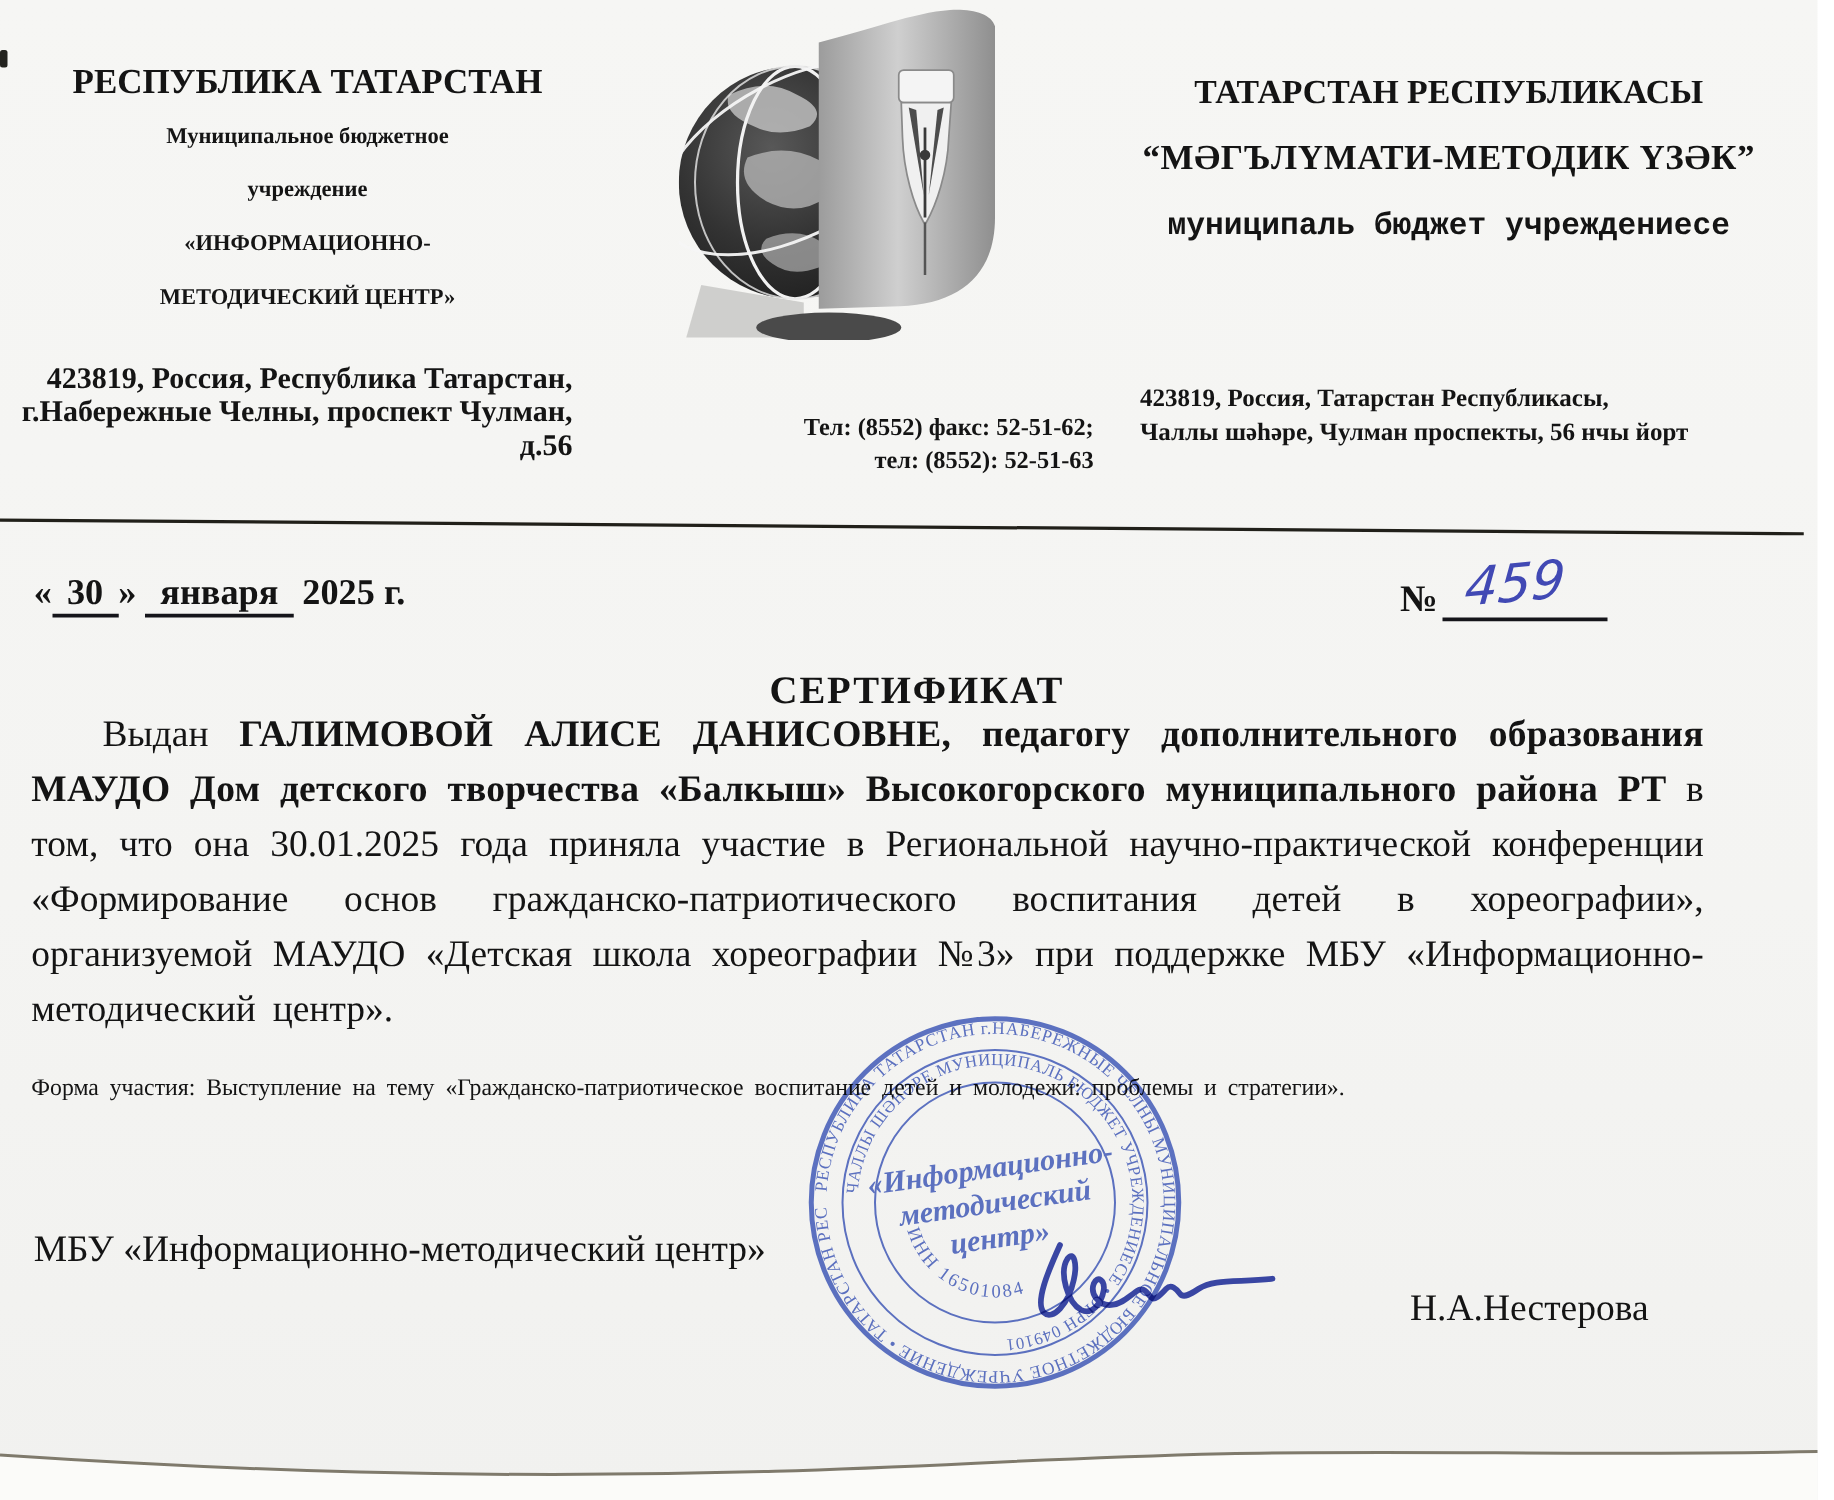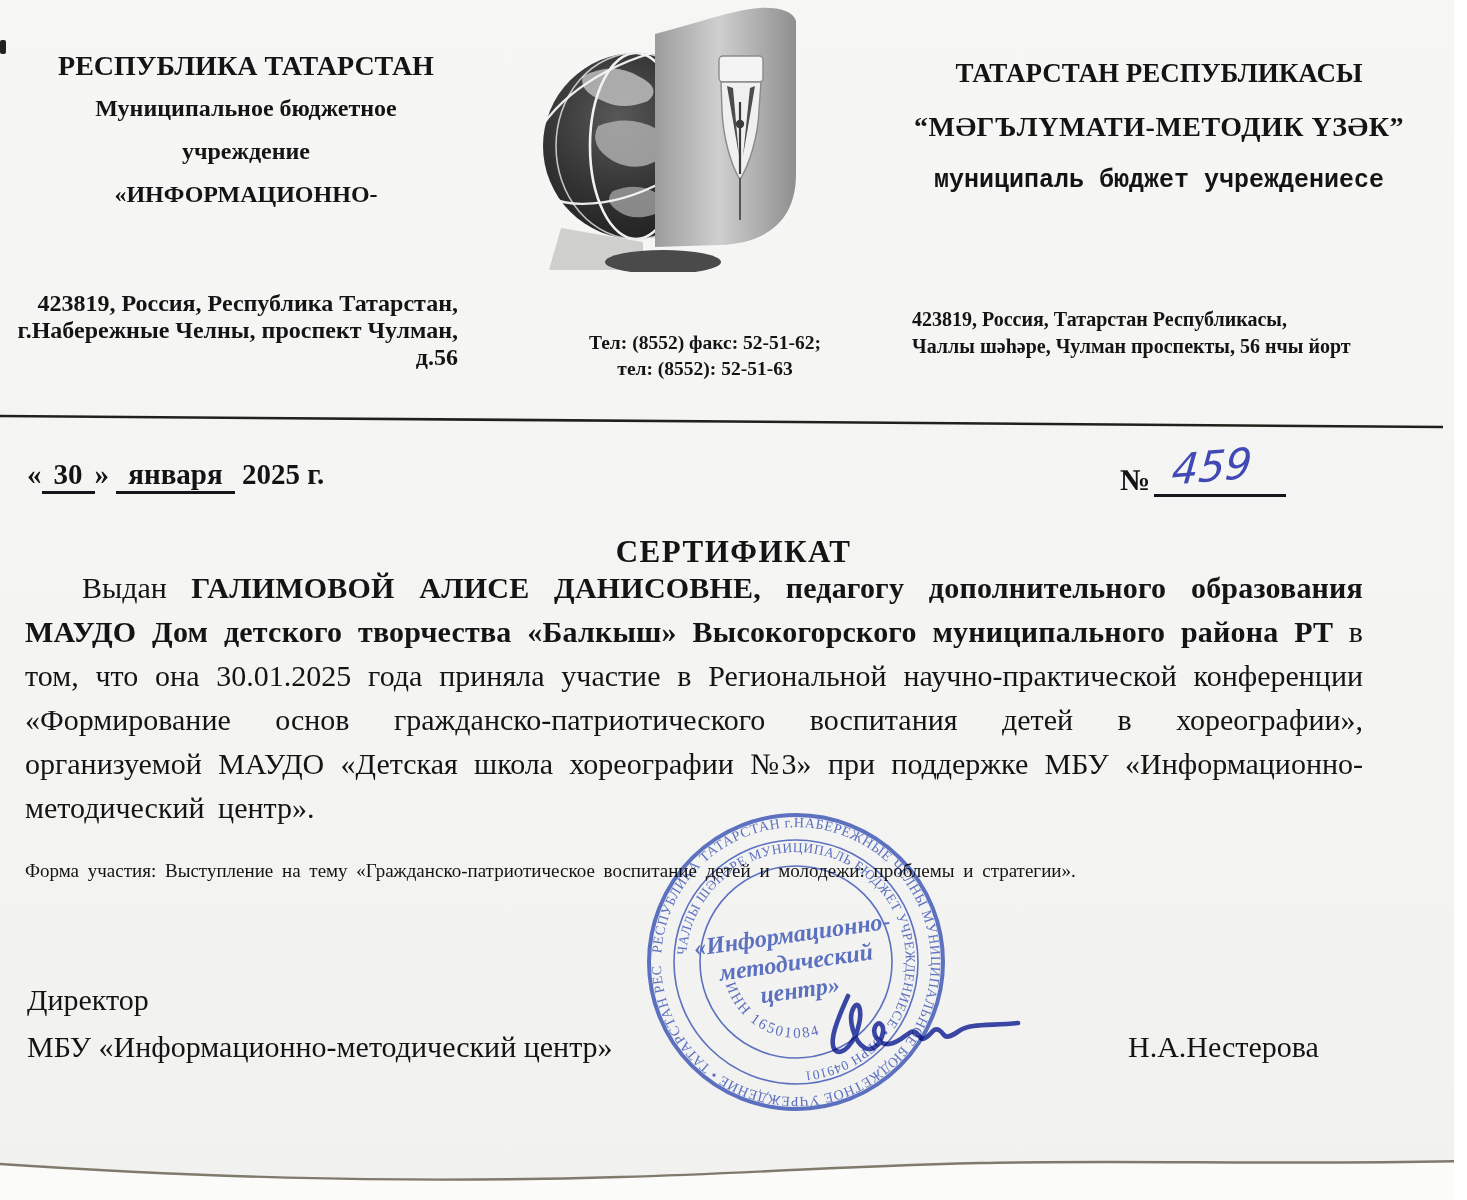--- a/index.html
+++ b/index.html
@@ -8,31 +8,31 @@
     width:1454px;height:1200px;
     background:linear-gradient(#f6f6f4 0%,#f4f4f2 60%,#f1f1ef 100%);
     font-family:"Liberation Serif","DejaVu Serif",serif;
     color:#141414;
     overflow:hidden;
   }
   .abs{position:absolute;}
 
   
   .org-left{left:28px;top:44px;width:436px;text-align:center;font-weight:bold;}
-  .org-left .org-line{font-size:24px;line-height:43px;}
+  .org-left .org-line{font-size:18px;line-height:43px;}
   .org-left .org-line:first-child{font-size:28px;}
   .org-right{left:876px;top:46px;width:566px;text-align:center;font-weight:bold;}
   .org-right .org-line{font-size:27px;line-height:54px;}
   .org-right .org-line:nth-child(2){font-size:28px;letter-spacing:.5px;}
   .org-right .org-line:nth-child(3){font-size:25px;font-family:Liberation Mono, monospace;}
 
   .logo-box{left:543px;top:6px;width:268px;height:266px;}
 
   .addr-left{left:6px;top:290px;width:452px;text-align:right;font-weight:bold;font-size:24px;line-height:27px;}
-  .phones{left:535px;top:330px;width:340px;text-align:center;font-weight:bold;font-size:19.5px;line-height:26px;}
+  .phones{left:535px;top:330px;width:340px;text-align:right;font-weight:bold;font-size:19.5px;line-height:26px;}
   .addr-right{left:912px;top:306px;width:548px;font-weight:bold;font-size:20px;line-height:27px;}
 
   .divider{left:0;top:404px;width:1467px;height:30px;}
 
   
   .issue-date{left:27px;top:458px;font-size:29px;font-weight:bold;white-space:nowrap;text-align:right;}
   .u-fill{display:inline-block;border-bottom:3px solid #15151a;padding:0 12px;}
   .issue-number{left:1120px;top:458px;font-size:30px;font-weight:bold;}
   .num-line{display:inline-block;width:132px;border-bottom:3px solid #15151a;position:relative;height:36px;vertical-align:bottom;margin-left:4px;}
   .num-hand{
@@ -69,20 +69,21 @@
 
 <div class="paper">
 
   <div class="abs scan-speck"></div>
 
   <div class="abs org-left">
     <div class="org-line">РЕСПУБЛИКА ТАТАРСТАН</div>
     <div class="org-line">Муниципальное бюджетное</div>
     <div class="org-line">учреждение</div>
     <div class="org-line">«ИНФОРМАЦИОННО-</div>
+    <div class="org-line">МЕТОДИЧЕСКИЙ ЦЕНТР»</div>
   </div>
 
   <div class="abs logo-box">
     <svg width="268" height="266" viewBox="0 0 268 266">
       <defs>
         <radialGradient id="globeGrad" cx="40%" cy="35%" r="75%">
           <stop offset="0%" stop-color="#585858"></stop>
           <stop offset="55%" stop-color="#333333"></stop>
           <stop offset="100%" stop-color="#1d1d1d"></stop>
         </radialGradient>
@@ -152,21 +153,20 @@
 
   <div class="abs issue-number"><span>№</span><span class="num-line"><span class="num-hand">459</span></span></div>
 
   <div class="abs cert-title">СЕРТИФИКАТ</div>
 
   <p class="abs body-par" style="margin:0"><span>Выдан </span><b>ГАЛИМОВОЙ АЛИСЕ ДАНИСОВНЕ, педагогу дополнительного образования МАУДО Дом детского творчества «Балкыш» Высокогорского муниципального района РТ</b><span> в том, что она 30.01.2025 года приняла участие в Региональной научно-практической конференции «Формирование основ гражданско-патриотического воспитания детей в хореографии», организуемой МАУДО «Детская школа хореографии №3» при поддержке МБУ «Информационно-методический центр».</span></p>
 
   <p class="abs participation" style="margin:0">Форма участия: Выступление на тему «Гражданско-патриотическое воспитание детей и молодежи: проблемы и стратегии».</p>
 
   <div class="abs director">
-    <div>Директор</div>
     <div>МБУ «Информационно-методический центр»</div>
   </div>
   <div class="abs signer-name">Н.А.Нестерова</div>
 
   <div class="abs stamp-box">
     <svg width="344" height="344" viewBox="0 0 344 344">
       <defs>
         <path id="ringOuterPath" d="M 37 172 A 135 135 0 1 1 307 172 A 135 135 0 1 1 37 172" fill="none"></path>
         <path id="ringMiddlePath" d="M 62 172 A 110 110 0 1 1 282 172 A 110 110 0 1 1 62 172" fill="none"></path>
         <path id="innArcPath" d="M 100 186 A 74 74 0 0 0 246 186" fill="none"></path>

